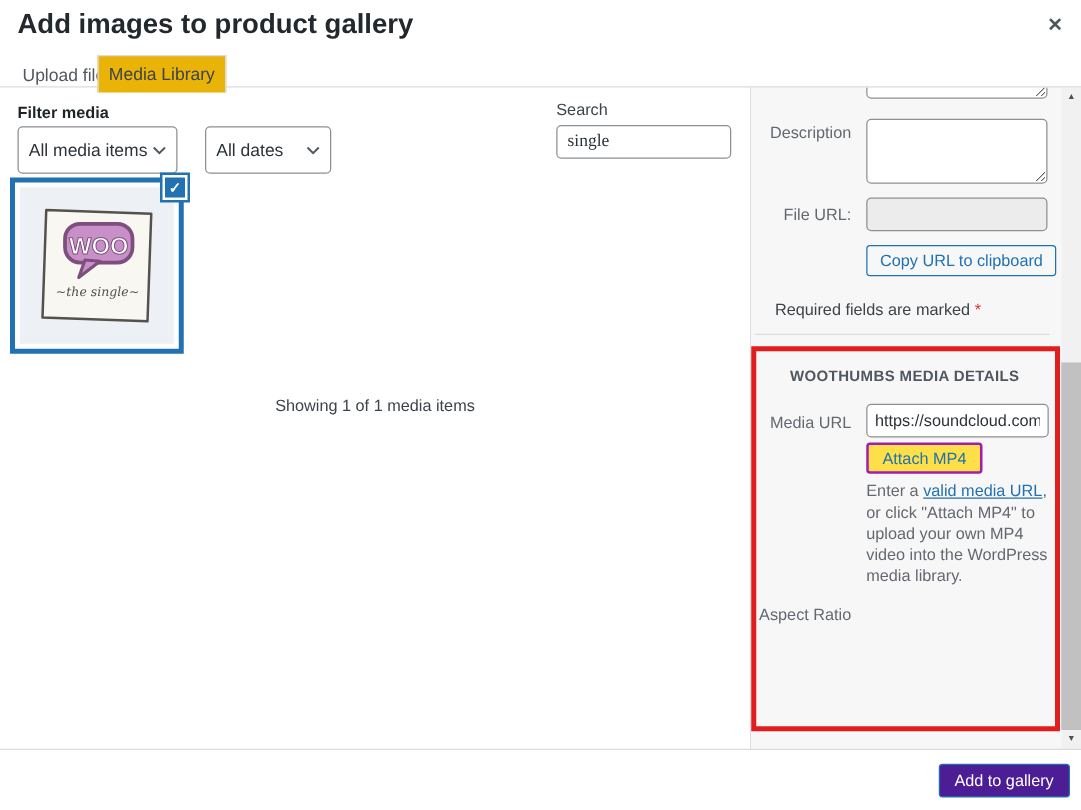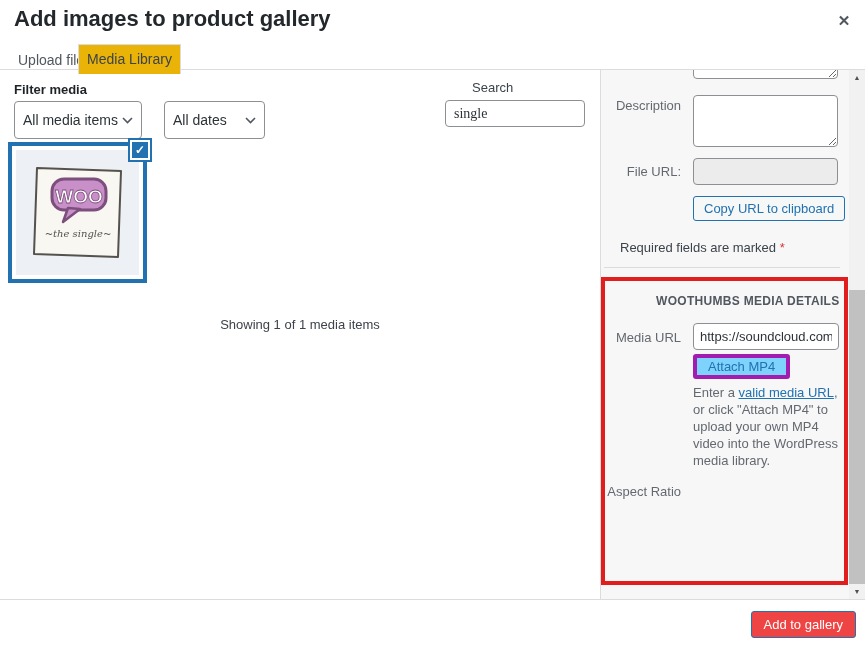--- a/index.html
+++ b/index.html
@@ -27,21 +27,21 @@
   .router-line { position:absolute; left:0; top:69px; width:865px; height:1px; background:#dcdcde; z-index:1; }
 
   
   .filter-label { position:absolute; left:14px; top:82px; font-weight:600; color:#1d2327; }
   .fselect { position:absolute; top:101px; height:38px; border:1px solid #8c8f94; border-radius:4px;
     background:#fff; font-size:14px; color:#2c3338; display:flex; align-items:center;
     padding:0 8px; cursor:pointer; }
   .fselect .chev { margin-left:auto; display:flex; align-items:center; }
   #select-type { left:14px; width:128px; }
   #select-date { left:150px; width:101px;margin-left:14px; }
-  .search-label { position:absolute; left:445px; top:80px; color:#3c434a;margin-left:27px; }
+  .search-label { position:absolute; left:445px; top:80px; color:#3c434a; }
   .search-input { position:absolute; left:445px; top:100px; width:140px; height:27px;
     border:1px solid #8c8f94; border-radius:4px; padding:0 8px; font-size:14px; color:#2c3338;
     font-family:Liberation Serif, serif; }
 
   
   .attachment { position:absolute; left:8px; top:142px; width:139px; height:141px;
     border:4px solid #2271b1; background:#fff; padding:4px; cursor:pointer; }
   .thumb-inner { width:100%; height:100%; background:#edf0f4; display:flex; align-items:center; justify-content:center; }
   .check-badge { position:absolute; top:-6px; right:-7px; width:20px; height:20px; background:#2271b1;
     border:2px solid #fff; box-shadow:0 0 0 2px #2271b1; color:#fff; font-size:12px; font-weight:700;
@@ -61,48 +61,48 @@
   .copy-btn { position:absolute; left:693px; top:196px; height:25px; padding:0 10px;
     border:1px solid #2271b1; border-radius:3px; background:#f6f7f7; color:#2271b1; font-size:13px;
     cursor:pointer; font-family:"Liberation Sans",sans-serif; }
   .required-note { position:absolute; left:620px; top:240px; color:#3c434a; }
   .required-note .ast { color:#d63638; }
   .side-hr { position:absolute; left:604px; top:267px; width:236px; height:1px; background:#dcdcde; }
 
   
   .red-box { position:absolute; left:601px; top:277px; width:247px; height:308px;
     border:4px solid #e21d1d; z-index:2; pointer-events:none; }
-  .woo-heading { position:absolute; left:656px; top:294px; font-size:12px; color:#50575e;
+  .woo-heading { position:absolute; left:632px; top:294px; font-size:12px; color:#50575e;
     letter-spacing:0.3px; font-weight:600; }
   .mediaurl-input { position:absolute; left:693px; top:323px; width:146px; height:27px;
     border:1px solid #8c8f94; border-radius:4px; padding:0 6px; font-size:13px; color:#2c3338;
     background:#fff; font-family:"Liberation Sans",sans-serif; }
   .attach-btn { position:absolute; left:693px; top:354px; height:25px; padding:0 11px;
-    border:4px solid #a21caf; border-radius:3px; background:#7dd3fc; color:#2271b1; font-size:13px;
+    border:2px solid #a21caf; border-radius:3px; background:#fde047; color:#2271b1; font-size:13px;
     cursor:pointer; font-family:"Liberation Sans",sans-serif; }
   .help-text { position:absolute; left:693px; top:384px; width:153px; color:#646970; line-height:17px; }
   .help-text a { color:#2271b1; text-decoration:underline; cursor:pointer; }
   .aspect-input { position:absolute; left:693px; top:477px; width:146px; height:27px;
     border:1px solid #8c8f94; border-radius:4px; padding:0 8px; font-size:13px; color:#2c3338;
     background:#fff; font-family:"Liberation Sans",sans-serif; }
   .note-text { position:absolute; left:620px; top:516px; width:221px; color:#646970; line-height:17px; }
   .note-text strong { color:#3c434a; }
 
   
   .scrollbar { position:absolute; left:849px; top:70px; width:16px; height:530px; background:#f1f1f1; }
   .scroll-up, .scroll-down { position:absolute; left:0; width:16px; height:16px; color:#505050;
     font-size:7px; text-align:center; line-height:16px; cursor:pointer; }
   .scroll-up { top:0; }
   .scroll-down { bottom:0; }
   .scroll-thumb { position:absolute; left:0; top:220px; width:16px; height:294px; background:#c1c1c1; cursor:pointer; }
 
   
   .footer-line { position:absolute; left:0; top:599px; width:865px; height:1px; background:#dcdcde; }
   .footer { position:absolute; left:0; top:600px; width:865px; height:48px; background:#fff; }
-  .add-btn { position:absolute; right:9px; top:11px; height:27px; padding:0 12px; background:#ef4444;
+  .add-btn { position:absolute; right:9px; top:11px; height:27px; padding:0 12px; background:#4c1d95;
     border:1px solid #2271b1; border-radius:3px; color:#fff; font-size:13px; cursor:pointer;
     font-family:"Liberation Sans",sans-serif; }
 </style>
 </head>
 <body>
 
 <div class="modal">
 
   <h1 class="title">Add images to product gallery</h1>
   <button class="close-btn">✕</button>

